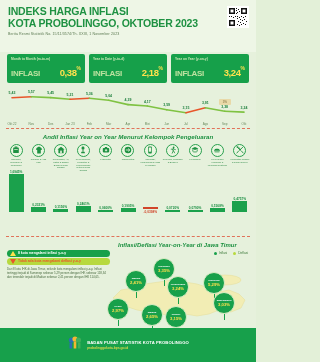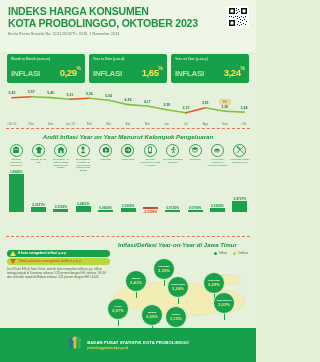--- a/index.html
+++ b/index.html
@@ -77,21 +77,21 @@
   .foot-inner { display: flex; align-items: center; justify-content: center; height: 100%; gap: 4px; }
   .foot-txt1 { color: #ffffff; font-size: 4.2px; font-weight: bold; letter-spacing: 0.1px; }
   .foot-txt2 { color: #ffe14d; font-size: 3.6px; margin-top: 1px; }
 </style>
 </head>
 <body>
 
 <div class="page">
 
   <div class="header">
-    <div class="title-line">INDEKS HARGA KONSUMEN</div>
+    <div class="title-line">INDEKS HARGA INFLASI</div>
     <div class="title-line t3">KOTA PROBOLINGGO, OKTOBER 2023</div>
     <div class="subtitle">Berita Resmi Statistik No. 15/11/3574/Th. XXIII, 1 November 2023</div>
     <div class="qr">
       <svg width="20" height="20" viewBox="0 0 20 20">
         <rect width="20" height="20" fill="#fff"></rect>
         <g fill="#111">
           <rect x="1" y="1" width="6" height="6"></rect>
             <rect x="2.5" y="2.5" width="3" height="3" fill="#fff"></rect>
           <rect x="13" y="1" width="6" height="6"></rect>
             <rect x="14.5" y="2.5" width="3" height="3" fill="#fff"></rect>
@@ -127,28 +127,28 @@
         </g>
       </svg>
     </div>
   </div>
 
   <div class="boxes">
     <div class="ibox">
       <div class="ibox-label">Month to Month (m-to-m)</div>
       <div class="ibox-row">
         <span class="ibox-word">INFLASI</span>
-        <span><span class="ibox-val">0,29</span><span class="ibox-pct">%</span></span>
+        <span><span class="ibox-val">0,38</span><span class="ibox-pct">%</span></span>
       </div>
     </div>
     <div class="ibox">
       <div class="ibox-label">Year to Date (y-to-d)</div>
       <div class="ibox-row">
         <span class="ibox-word">INFLASI</span>
-        <span><span class="ibox-val">1,65</span><span class="ibox-pct">%</span></span>
+        <span><span class="ibox-val">2,18</span><span class="ibox-pct">%</span></span>
       </div>
     </div>
     <div class="ibox">
       <div class="ibox-label">Year on Year (y-on-y)</div>
       <div class="ibox-row">
         <span class="ibox-word">INFLASI</span>
         <span><span class="ibox-val">3,24</span><span class="ibox-pct">%</span></span>
       </div>
     </div>
   </div>

